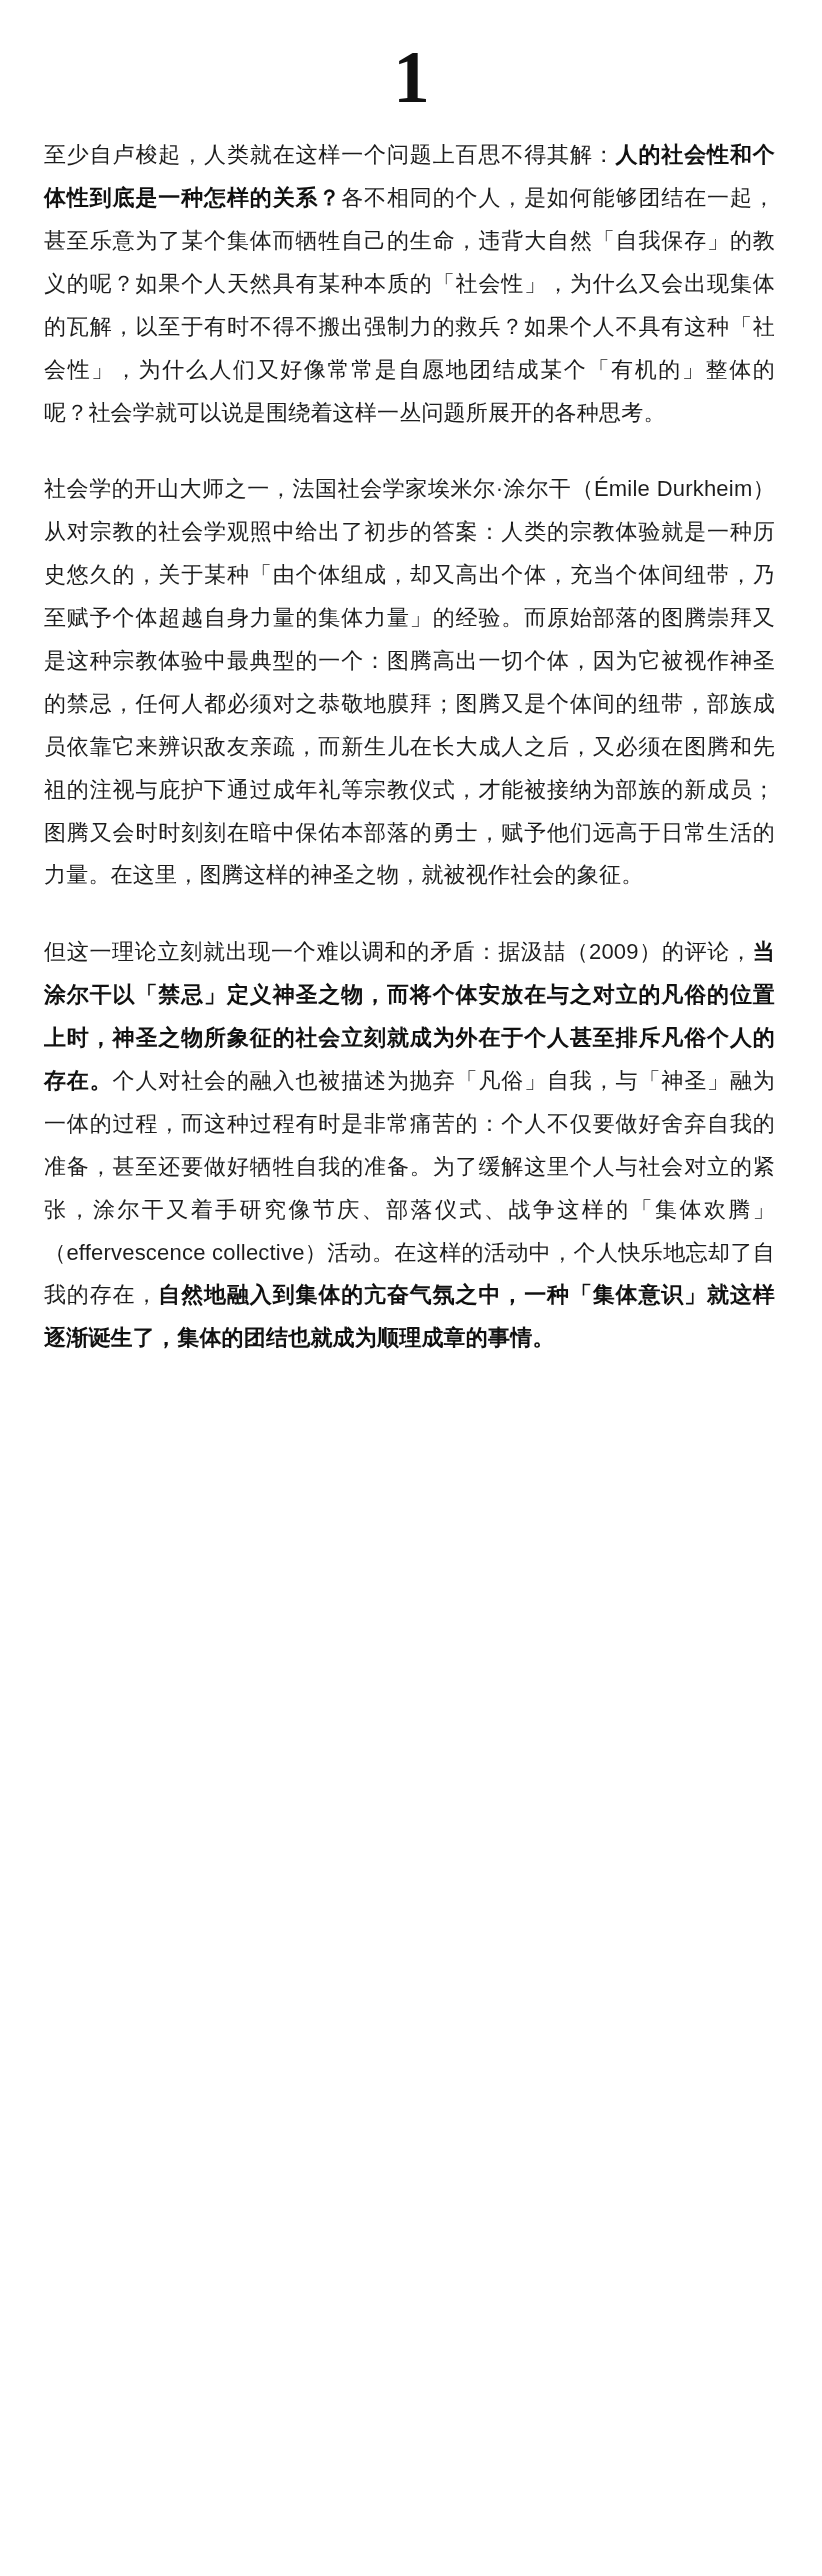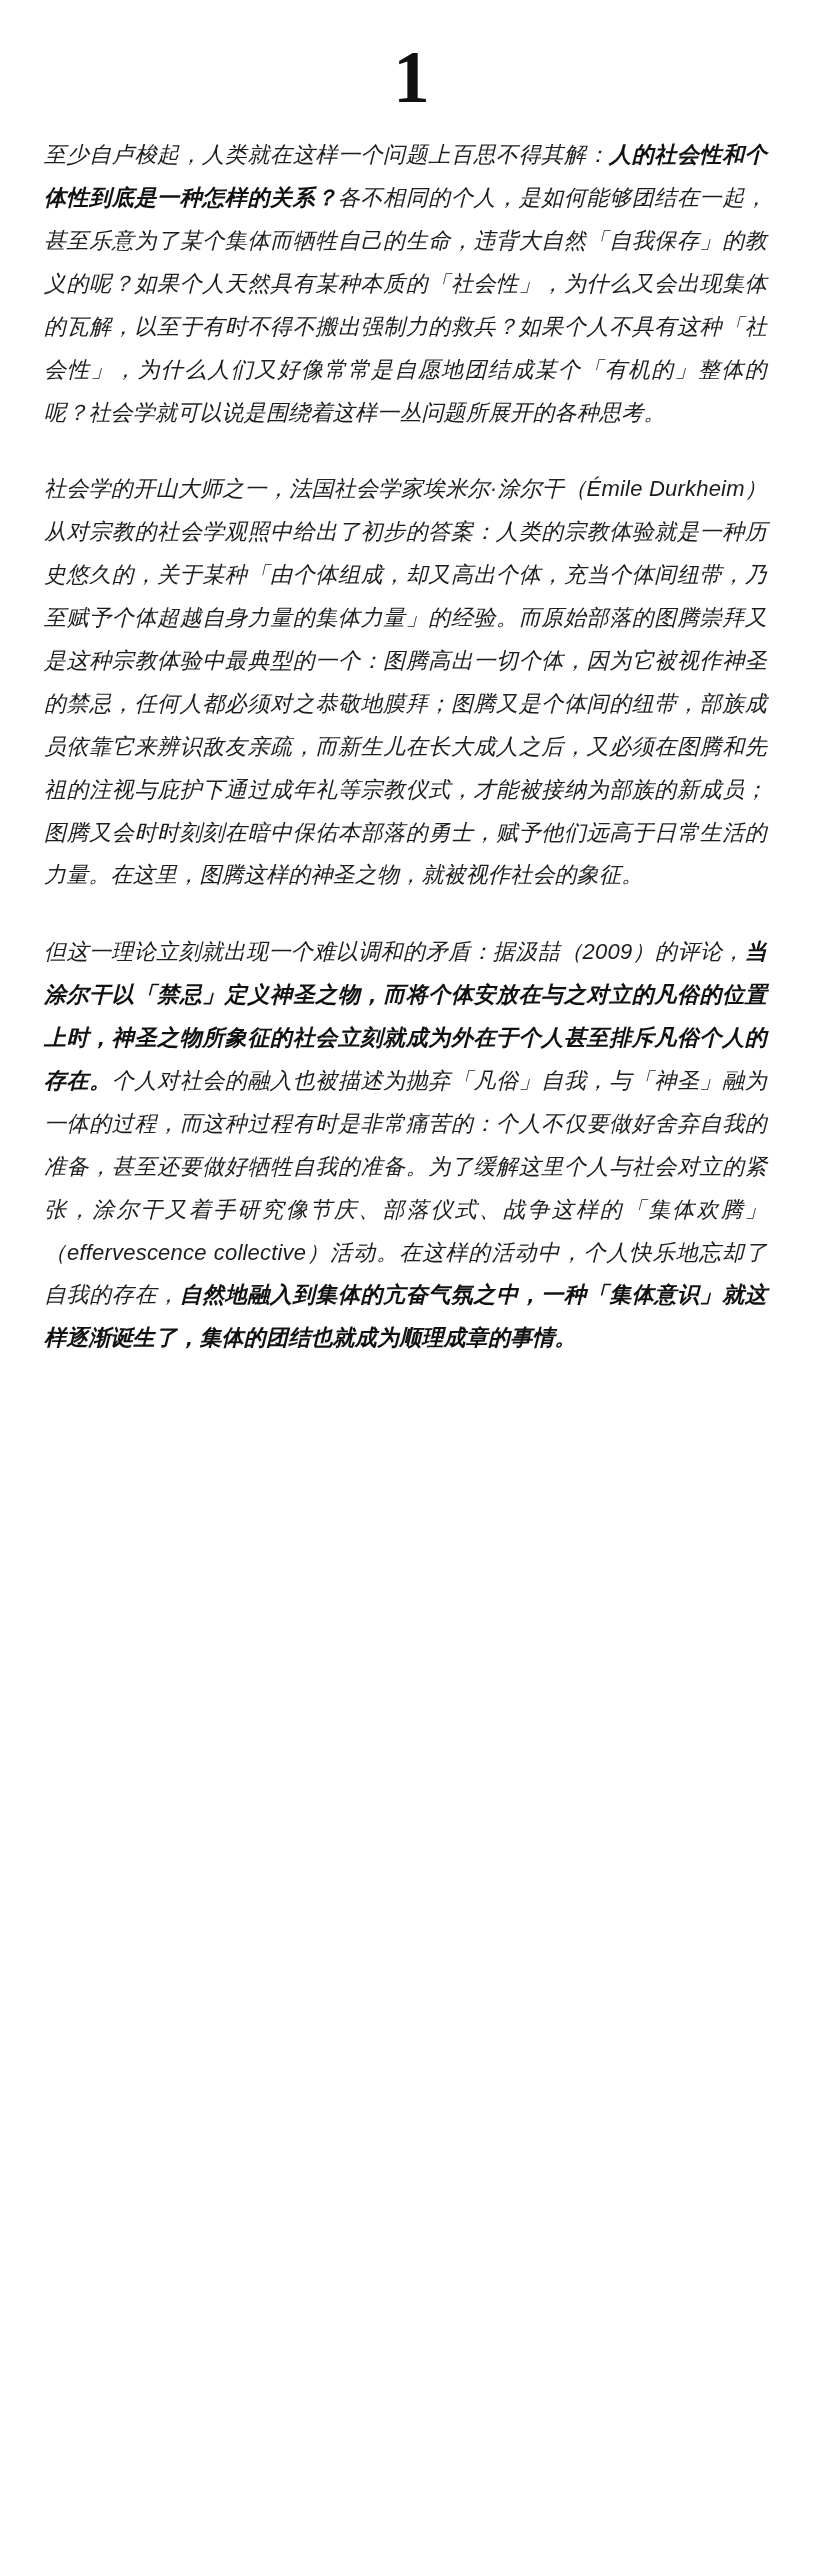--- a/index.html
+++ b/index.html
@@ -32,26 +32,25 @@
     text-align: center;
     font-size: 29px;
     font-weight: bold;
     color: #111111;
     letter-spacing: 0.8px;
     margin: 0 0 41px 0;
   }
   p.para {
     font-size: 22px;
     line-height: 1.95;
-    margin: 0 12px 34px 0;
+    margin: 0 4px 34px 0;
     text-align: justify;
     text-justify: inter-ideograph;
     color: #1d1d1d;
     letter-spacing: 0.2px;
-    font-style: italic;
   }
   p.para:last-child {
     margin-bottom: 0;
   }
   .b {
     font-weight: bold;
     color: #111111;
   }
 </style>
 </head>

